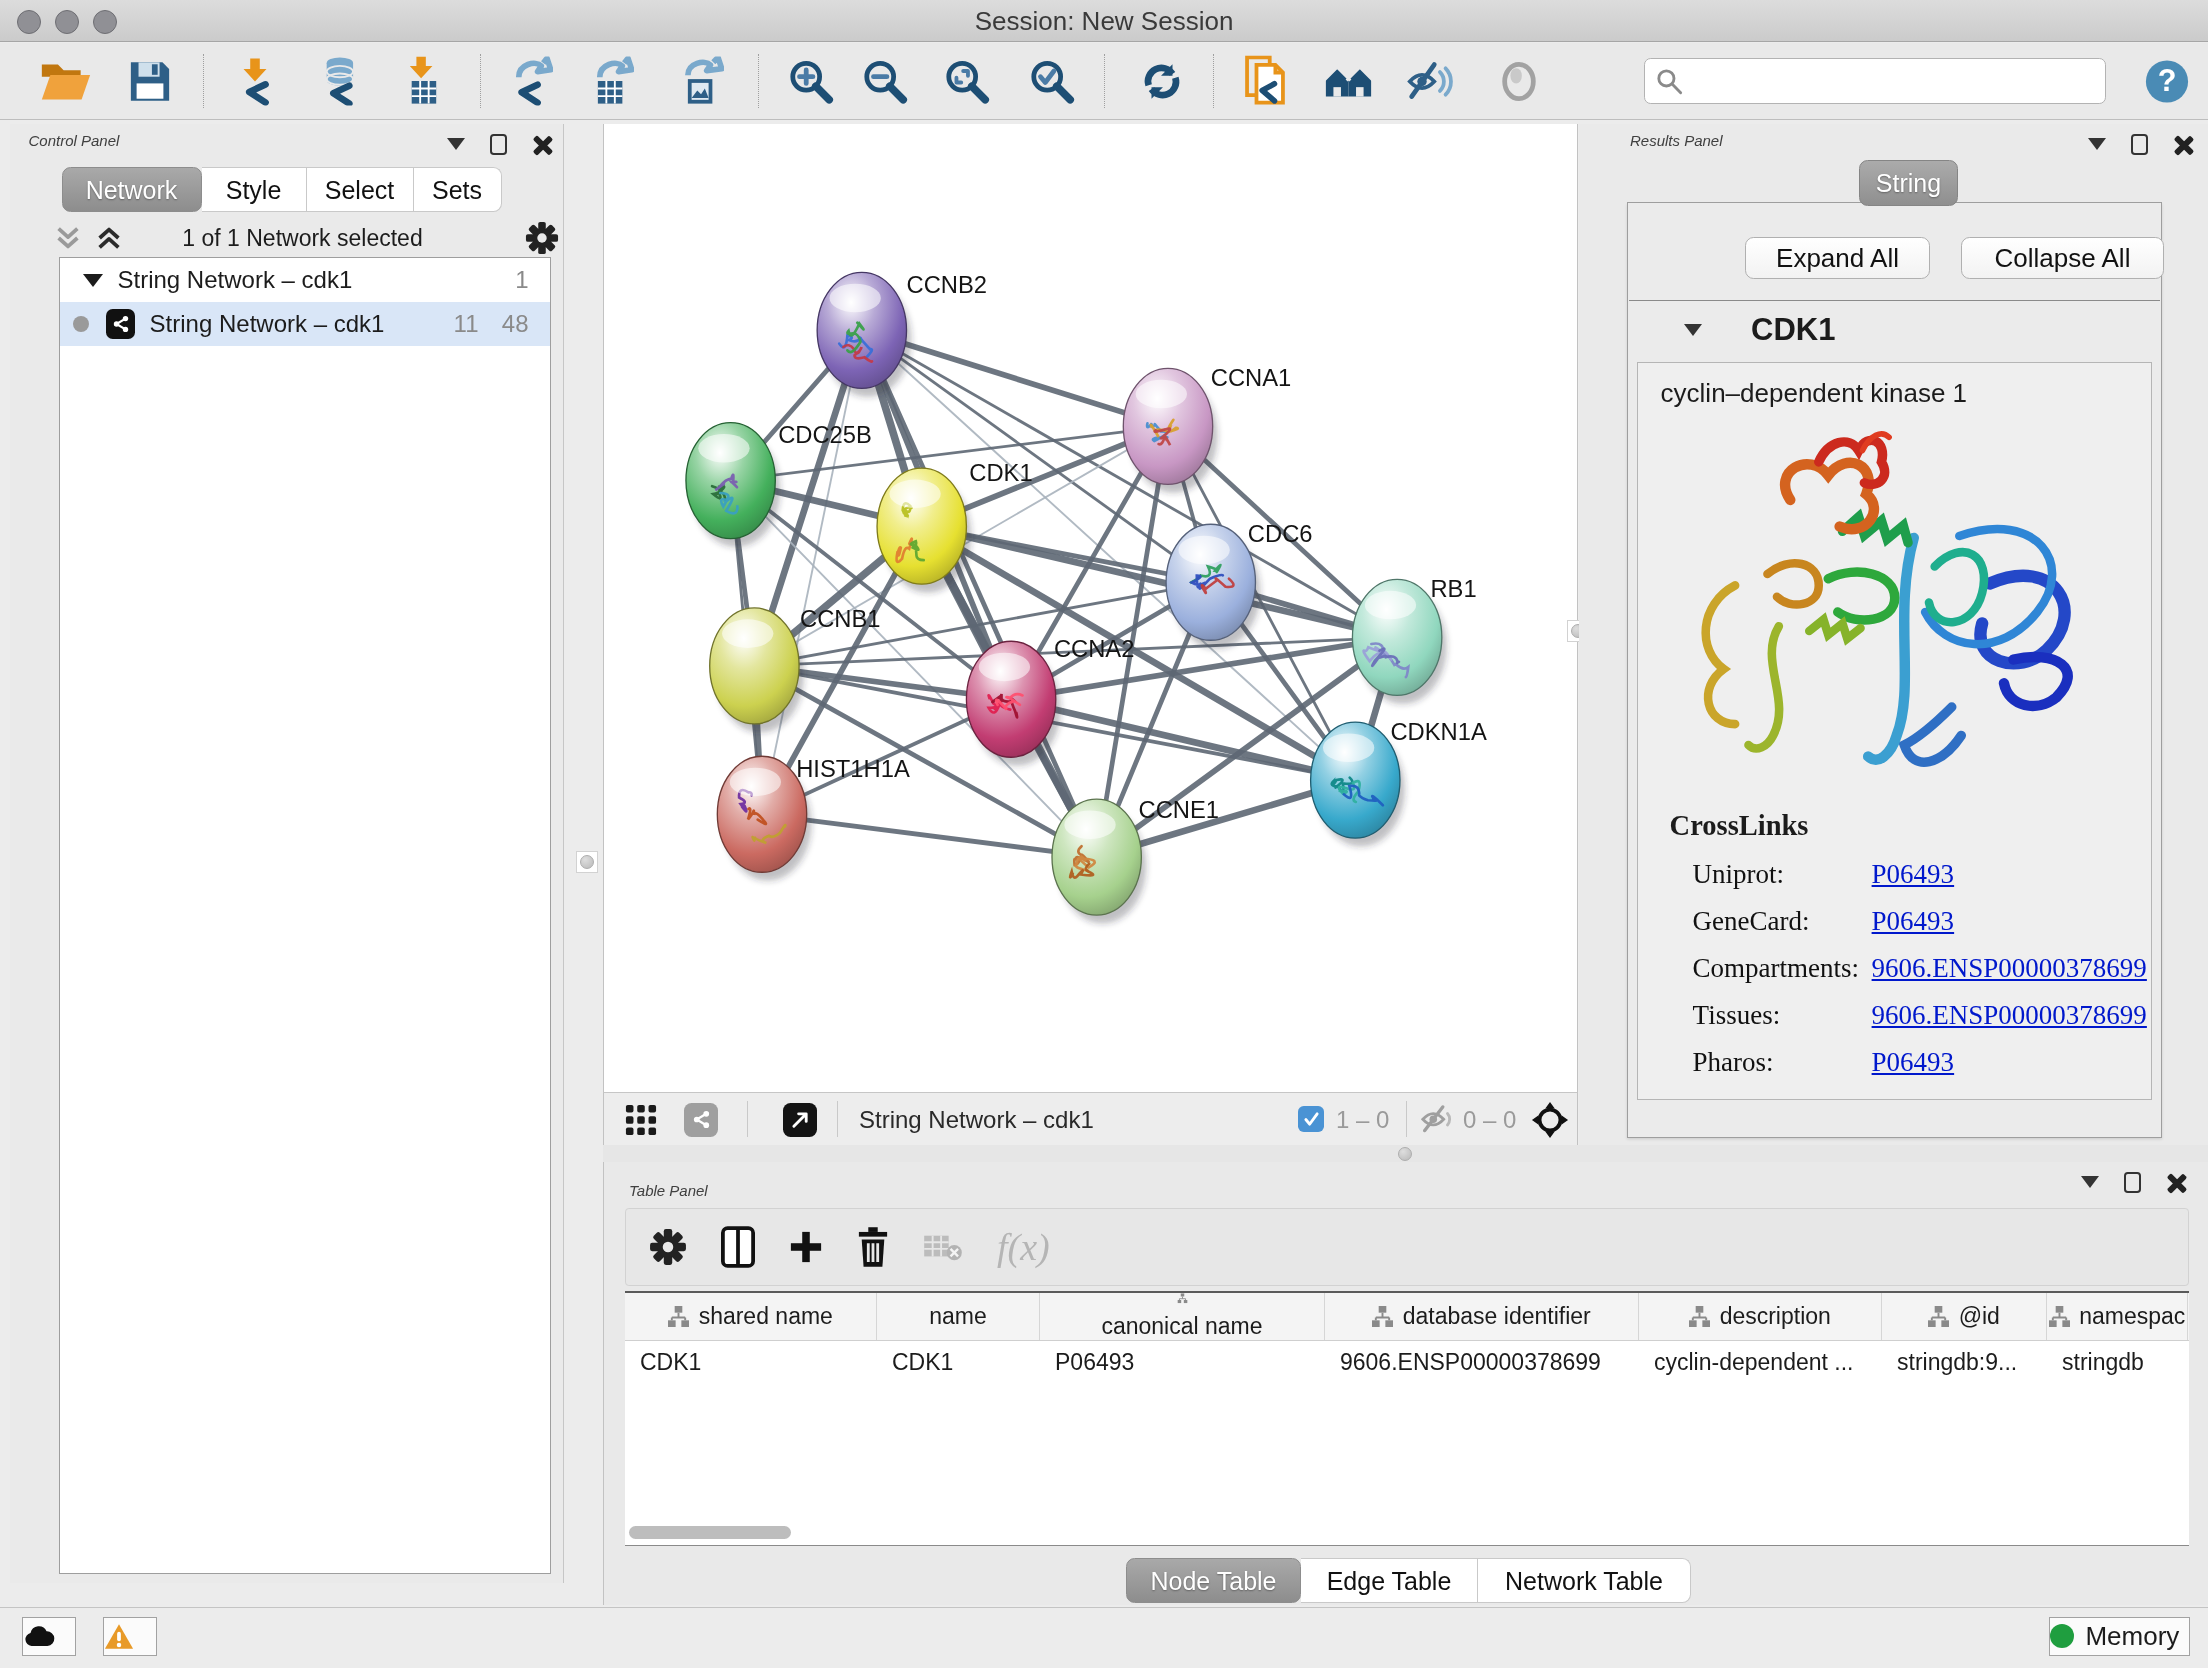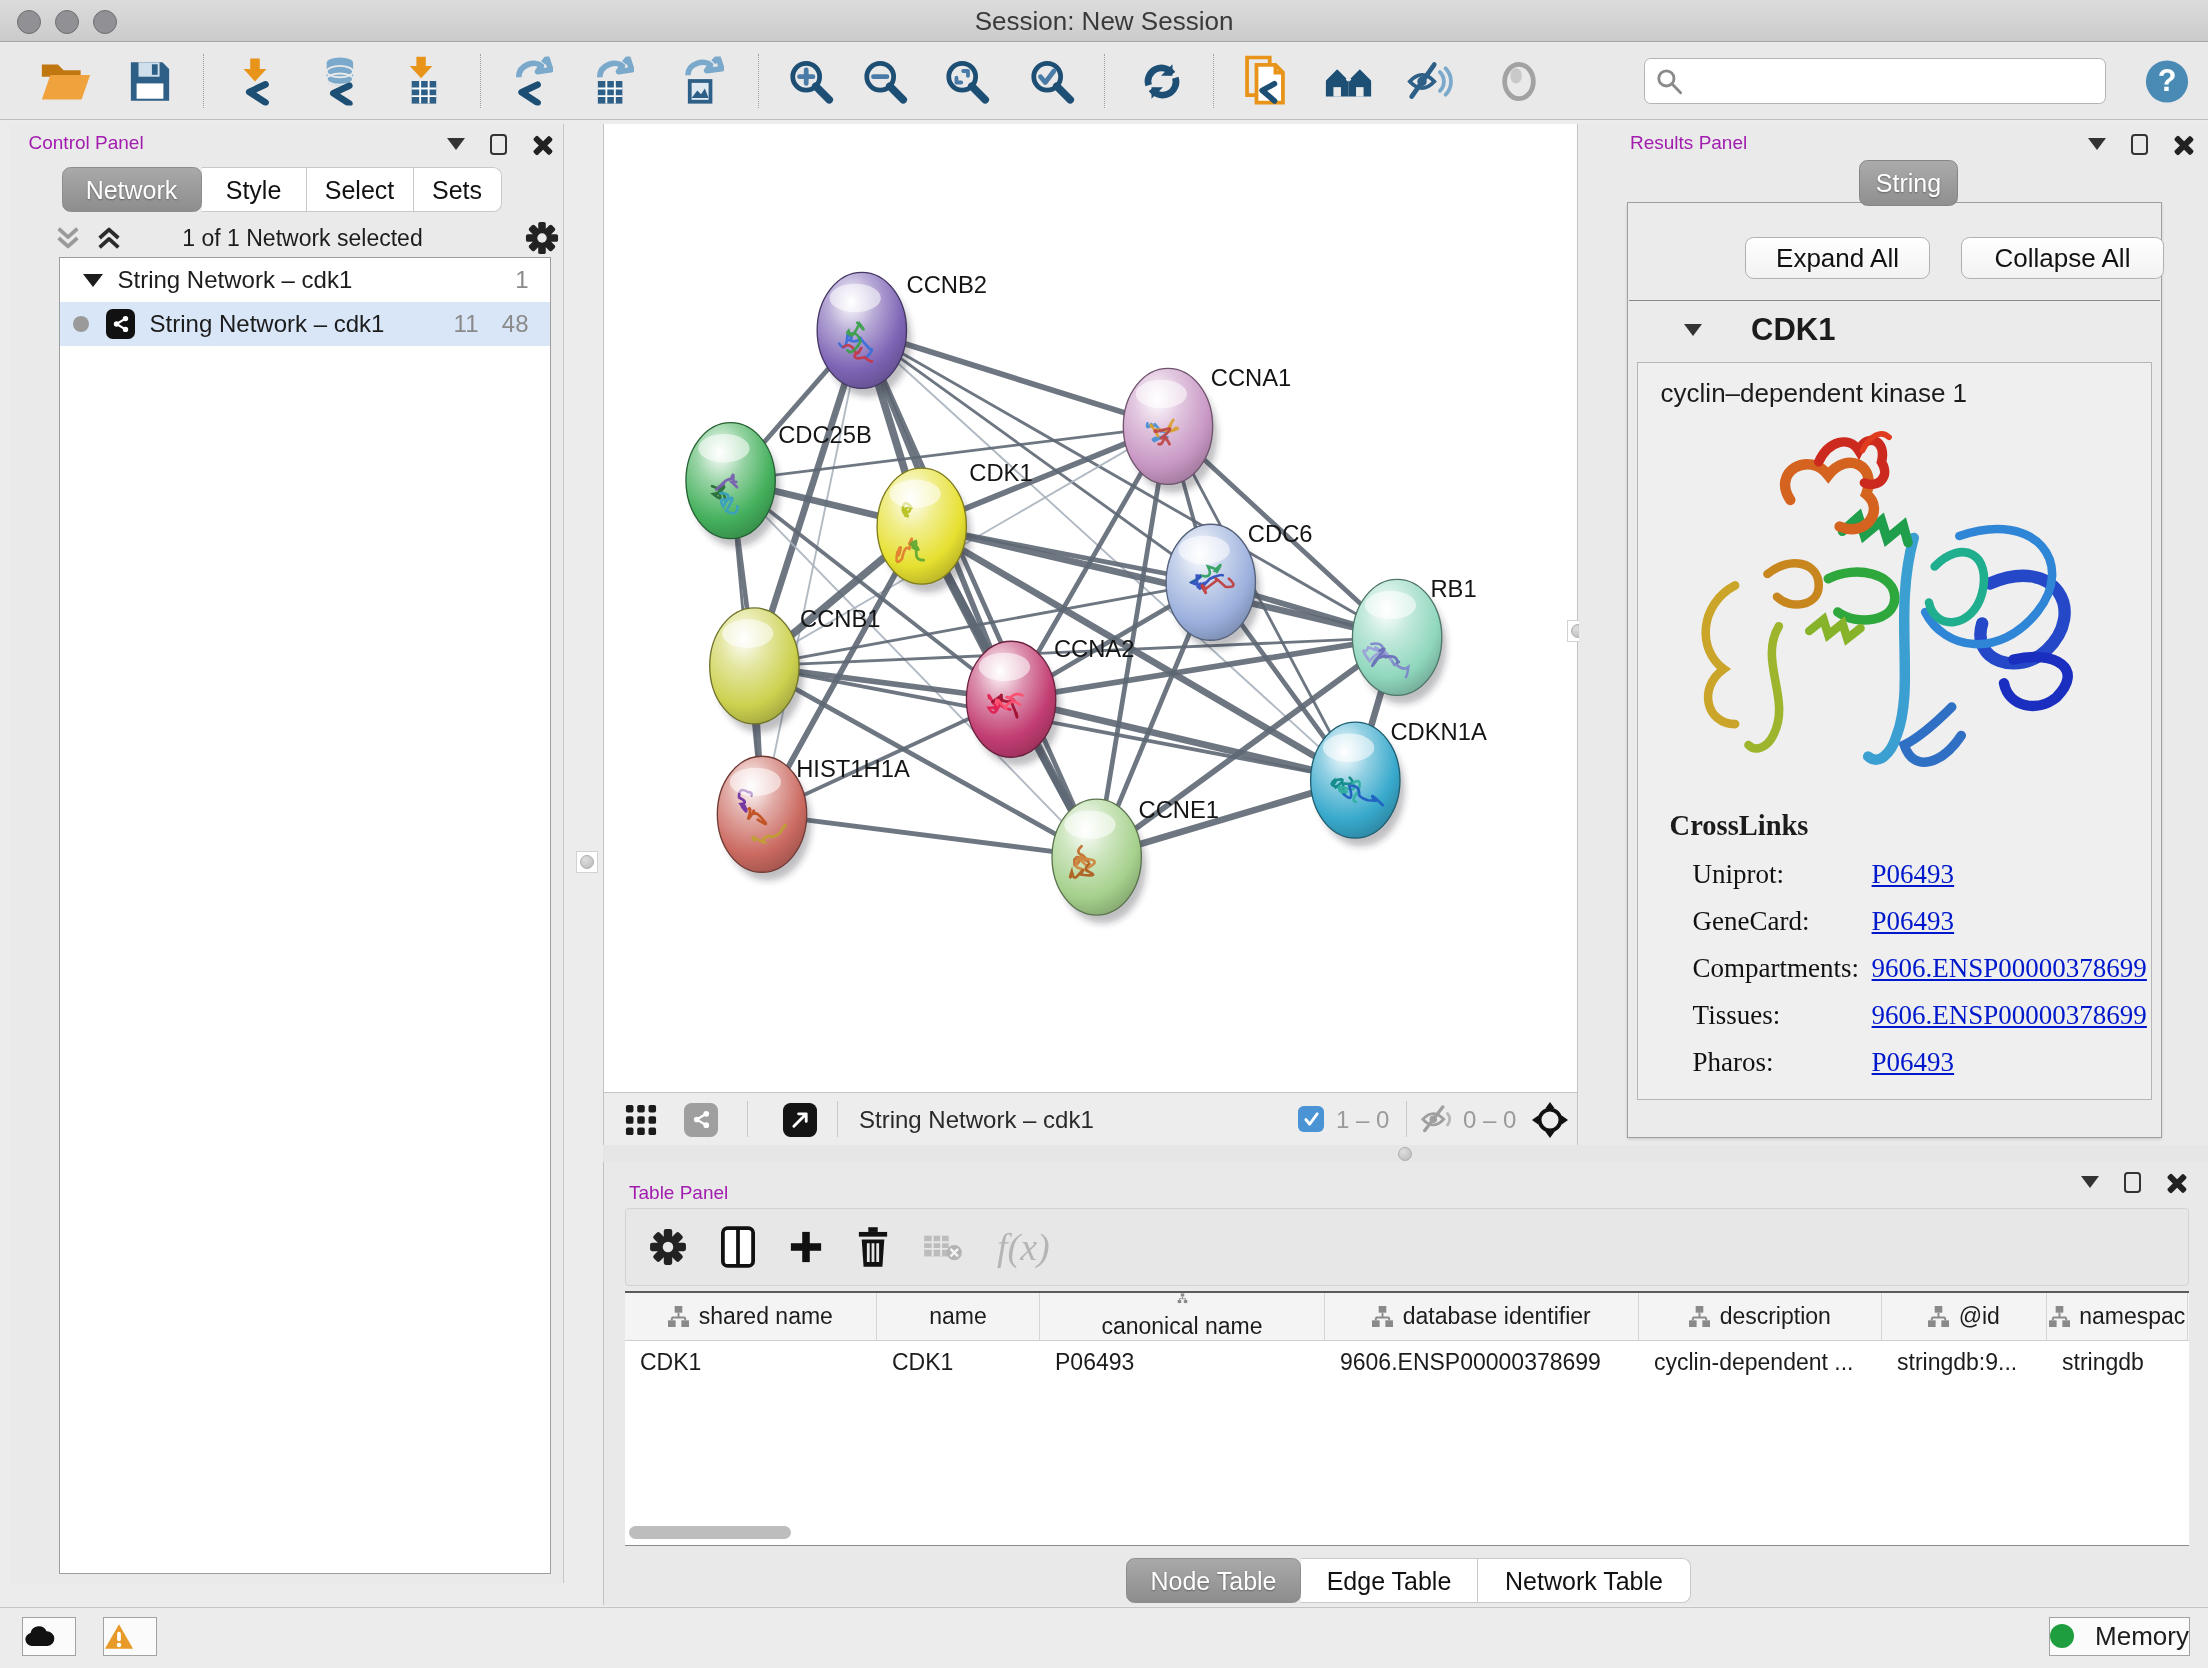--- a/index.html
+++ b/index.html
@@ -20,21 +20,21 @@
              background:#e9e9e9; border-bottom:1px solid #bdbdbd; }
   .tbtn { position:absolute; top:50%; transform:translate(-50%,-50%); width:74px; height:65px;
           display:flex; align-items:center; justify-content:center; }
   .tsep { position:absolute; top:11.4px; bottom:11.4px; border-left:1.9px dotted #9f9f9f; }
   #search-box { position:absolute; left:1644px; top:15px; width:462px; height:46px;
                 background:#fff; border:1px solid #b3b3b3; border-radius:6.7px;
                 display:flex; align-items:center; padding-left:9.5px; }
   #search-box input { border:none; outline:none; font-size:23px; flex:1; background:transparent; }
 
   
-  .panel-title { font-size:19px; color:#a21caf; }
+  .panel-title { font-size:15px; color:#404040;font-style:italic; }
   .win-ctrls { position:absolute; display:flex; gap:25px; align-items:center; }
   .tri-down { width:0; height:0; border-left:9.5px solid transparent; border-right:9.5px solid transparent;
               border-top:12.4px solid #333; }
   .float-sq { width:17px; height:21px; border:2.9px solid #333; border-radius:3.8px; }
   .close-x { position:relative; width:19px; height:19px; }
   .close-x::before,.close-x::after { content:""; position:absolute; left:7.6px; top:-1px; width:5.7px; height:23px;
               background:#222; border-radius:1.9px; }
   .close-x::before { transform:rotate(45deg); } .close-x::after { transform:rotate(-45deg); }
 
   
@@ -103,21 +103,21 @@
         border-right:1px solid #d6d6d6; overflow:hidden; white-space:nowrap; }
   #trow { display:flex; height:42px; align-items:center; }
   .td { padding-left:15px; font-size:23px; overflow:hidden; white-space:nowrap; }
   #hscroll { position:absolute; left:3.8px; bottom:5.7px; width:162px; height:13.3px; border-radius:6.7px; background:#bdbdbd; }
   .fx { font-family:"Liberation Serif", serif; font-style:italic; font-size:38px; color:#b5b5b5; }
 
   
   #statusbar { position:absolute; left:0; top:1607px; width:2208px; height:61px; background:#ececec;
                border-top:1px solid #c4c4c4; }
   .sb-btn { position:absolute; top:8.6px; height:39px; background:#fbfbfb; border:1.9px solid #a2a2a2;
-            display:flex; align-items:center; justify-content:space-between; gap:11.4px; }
+            display:flex; align-items:center; justify-content:flex-start; gap:11.4px; }
   #memory-btn { left:2049px; width:141px; font-size:26px; }
   .mem-dot { width:24px; height:24px; border-radius:50%; background:#1f9e3f; }
 
   svg { display:block; }
   text { font-family:"Liberation Sans", sans-serif; }
 </style>
 </head>
 <body>
 
 <div id="titlebar">

